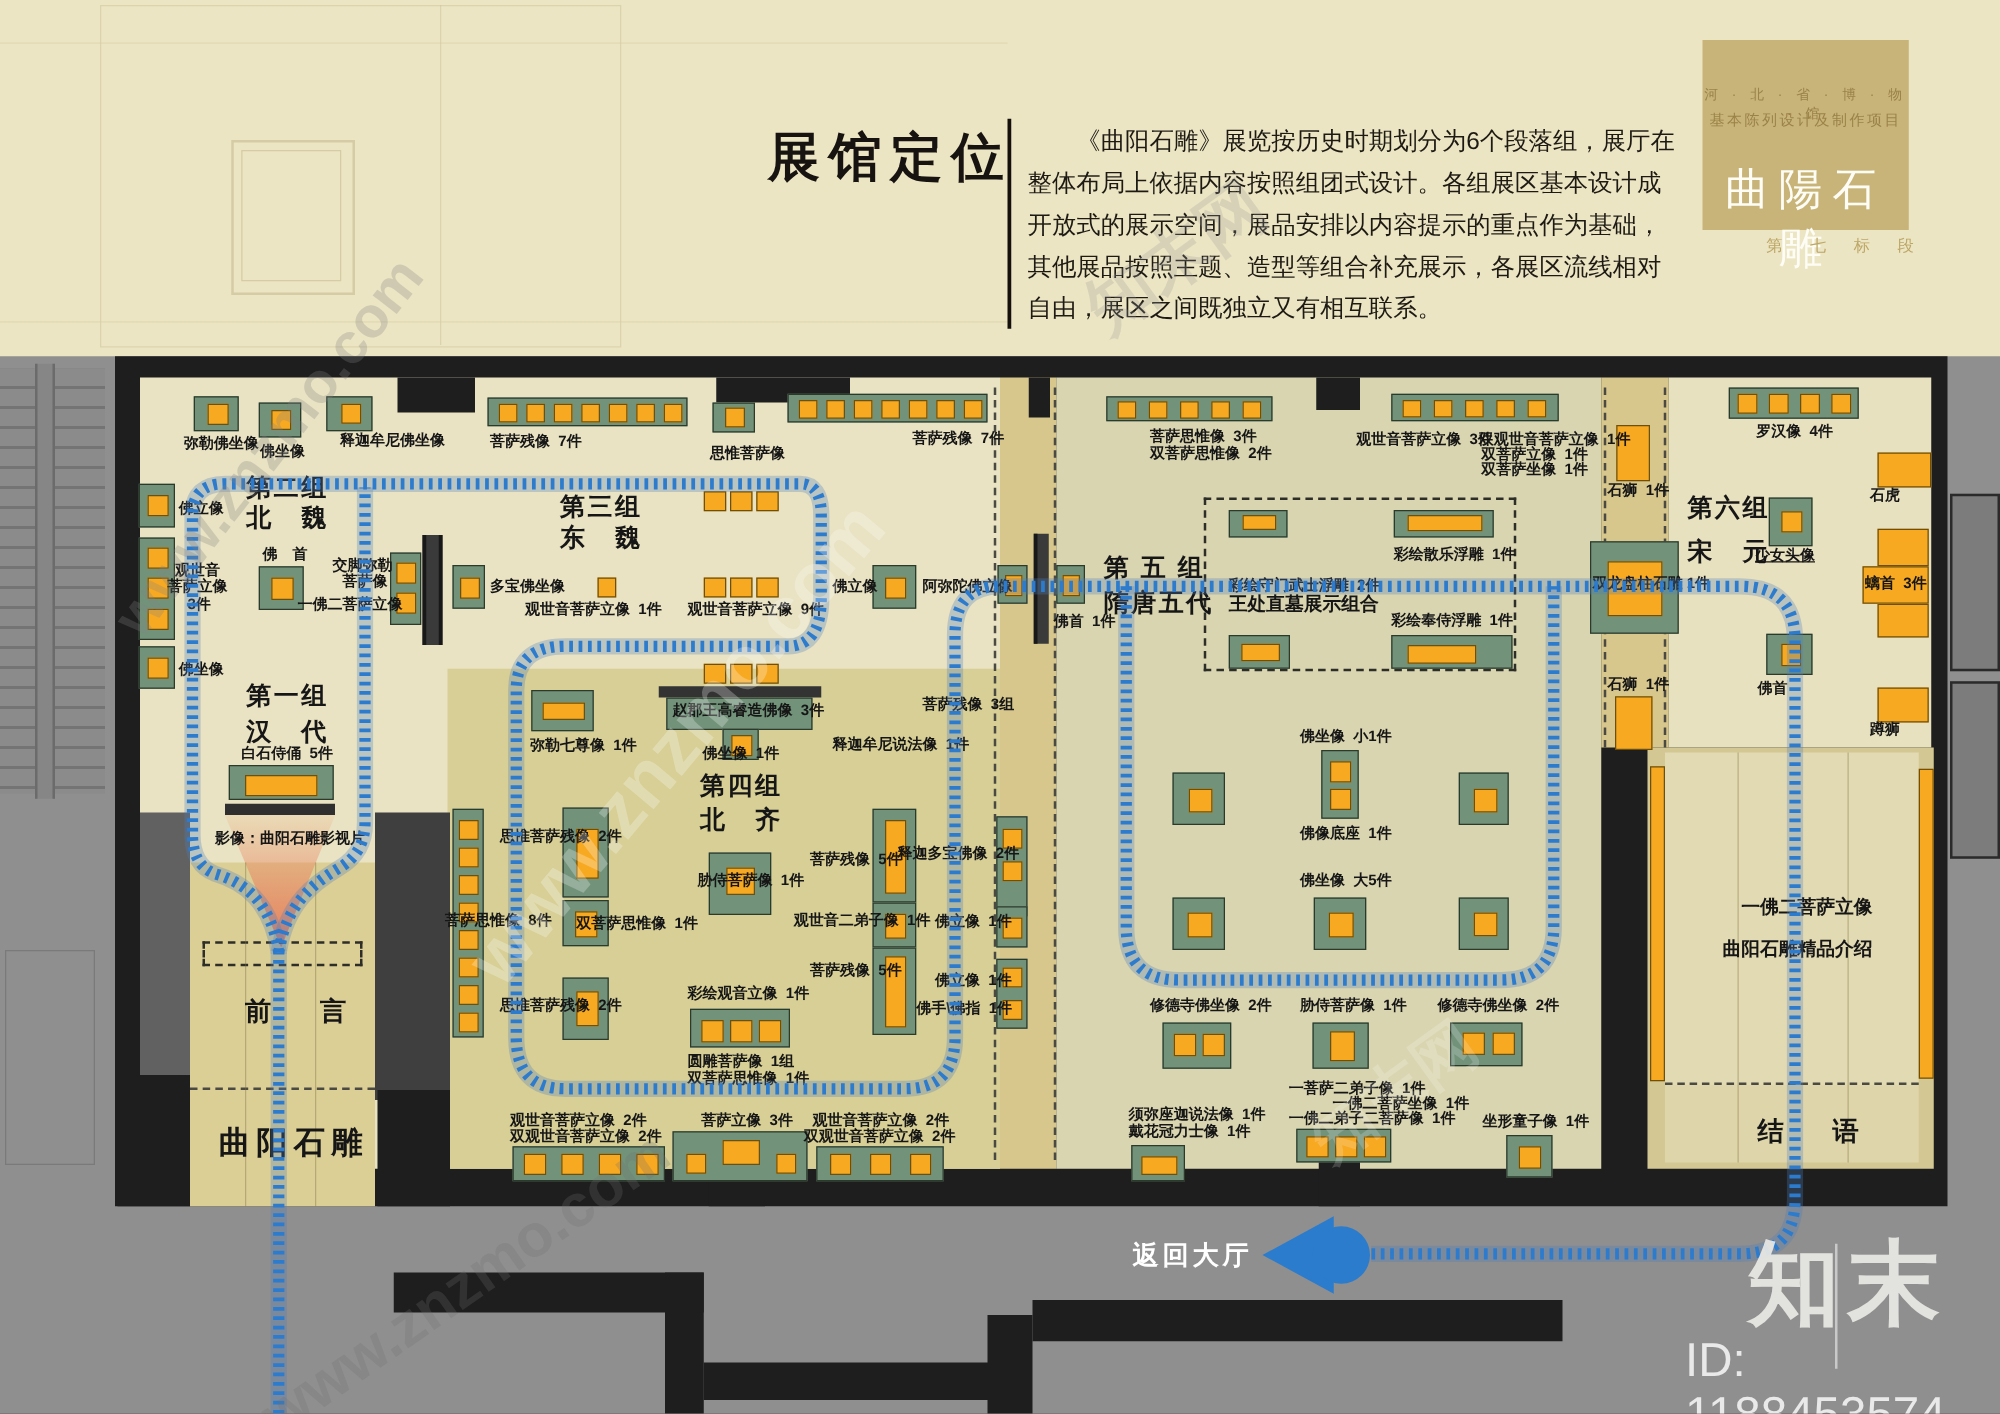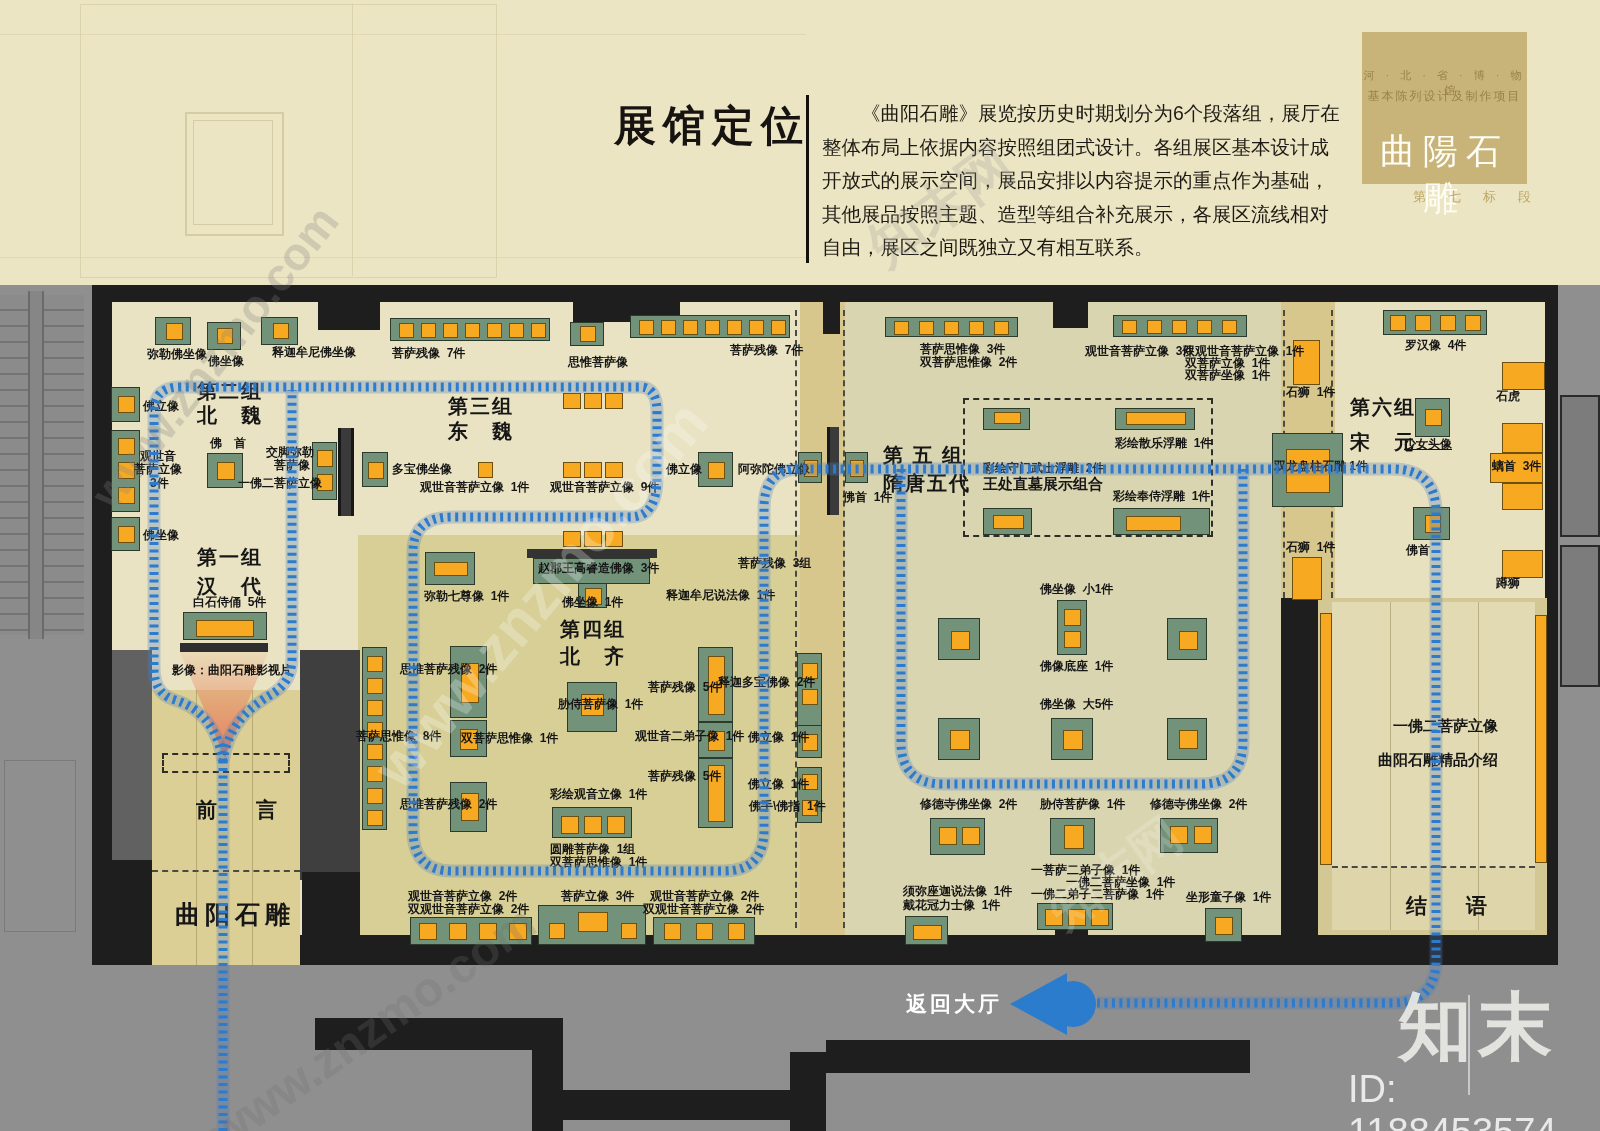--- a/index.html
+++ b/index.html
@@ -411,21 +411,21 @@
       <div class="lbl" style="left: 400px; top: 663px;">思惟菩萨残像  2件</div>
       <div class="lbl" style="left: 356px; top: 730px;">菩萨思惟像  8件</div>
       <div class="lbl" style="left: 461px; top: 732px;">双菩萨思惟像  1件</div>
       <div class="lbl" style="left: 558px; top: 698px;">胁侍菩萨像  1件</div>
       <div class="lbl" style="left: 648px; top: 681px;">菩萨残像  5件</div>
       <div class="lbl" style="left: 718px; top: 676px;">释迦多宝佛像  2件</div>
       <div class="lbl" style="left: 635px; top: 730px;">观世音二弟子像  1件</div>
       <div class="lbl" style="left: 748px; top: 731px;">佛立像  1件</div>
       <div class="lbl" style="left: 648px; top: 770px;">菩萨残像  5件</div>
       <div class="lbl" style="left: 748px; top: 778px;">佛立像  1件</div>
-      <div class="lbl" style="left: 749px; top: 800px; text-align: right;">佛手\佛指  1件</div>
+      <div class="lbl" style="left: 733px; top: 800px; text-align: right;">佛手\佛指  1件</div>
       <div class="lbl" style="left: 400px; top: 798px;">思惟菩萨残像  2件</div>
       <div class="lbl" style="left: 550px; top: 788px;">彩绘观音立像  1件</div>
       <div class="lbl" style="left: 550px; top: 843px;">圆雕菩萨像  1组</div>
       <div class="lbl" style="left: 550px; top: 856px;">双菩萨思惟像  1件</div>
       <div class="lbl" style="left: 408px; top: 890px;">观世音菩萨立像  2件</div>
       <div class="lbl" style="left: 408px; top: 903px;">双观世音菩萨立像  2件</div>
       <div class="lbl" style="left: 561px; top: 890px;">菩萨立像  3件</div>
       <div class="lbl" style="left: 650px; top: 890px;">观世音菩萨立像  2件</div>
       <div class="lbl" style="left: 643px; top: 903px;">双观世音菩萨立像  2件</div>
       <div class="lbl" style="left: 920px; top: 343px;">菩萨思惟像  3件</div>

